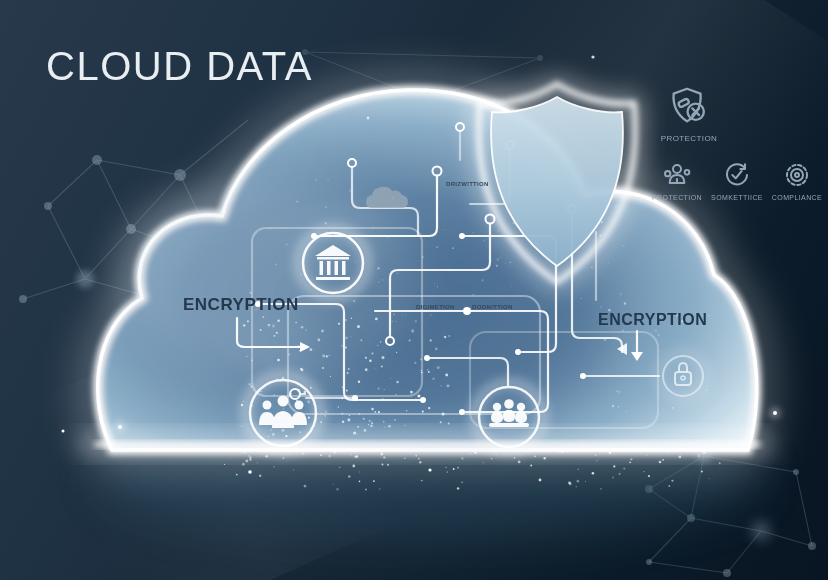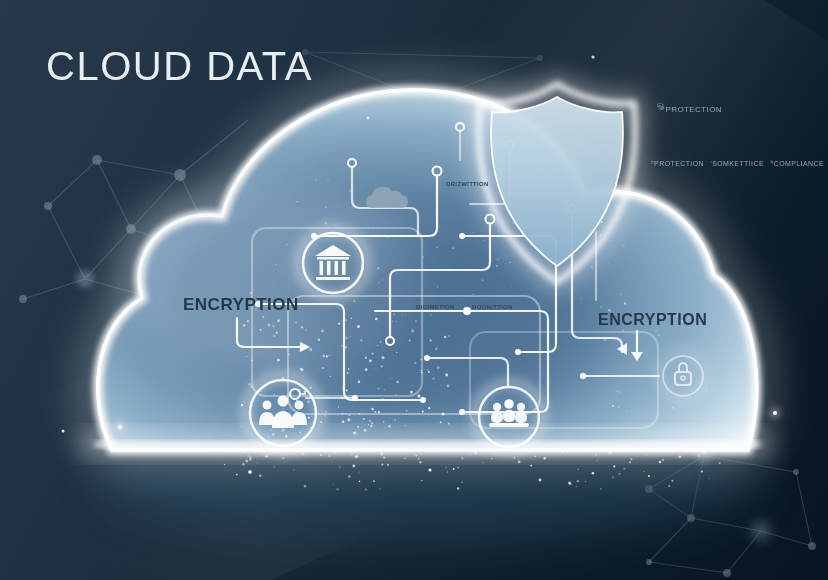--- a/index.html
+++ b/index.html
@@ -20,21 +20,21 @@
   .enc-left{left:183px;top:295px;font-size:17px;}
   .enc-right{left:598px;top:311px;font-size:16px;}
   .micro{position:absolute;color:#35495c;font-weight:700;font-size:6px;letter-spacing:.3px;}
   .micro-top{left:446px;top:181px;}
   .micro-ml{left:416px;top:304px;}
   .micro-mr{left:472px;top:304px;}
   .panel{position:absolute;left:650px;top:84px;width:176px;}
   .prow{display:flex;}
   .prow1{gap:16px;margin-left:6px;margin-bottom:16px;}
   .prow2{gap:6px;}
-  .picon{display:flex;flex-direction:row;align-items:center;}
+  .picon{display:flex;flex-direction:column;align-items:center;}
   .prow1 .picon{width:66px;}
   .prow2 .picon{width:54px;}
   .picon svg{position:static;}
   .plabel{color:#93a7b8;font-size:8px;letter-spacing:.4px;margin-top:4px;white-space:nowrap;}
   .prow2 .plabel{font-size:7px;margin-top:3px;}
 </style>
 </head>
 <body>
 
 <div class="stage">

